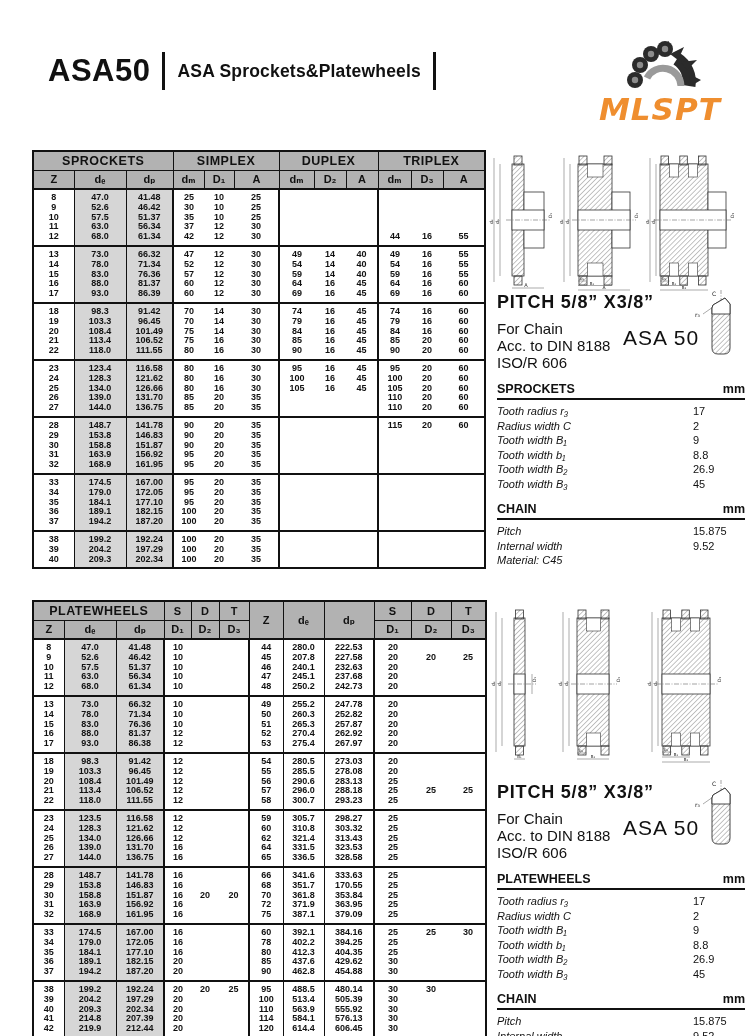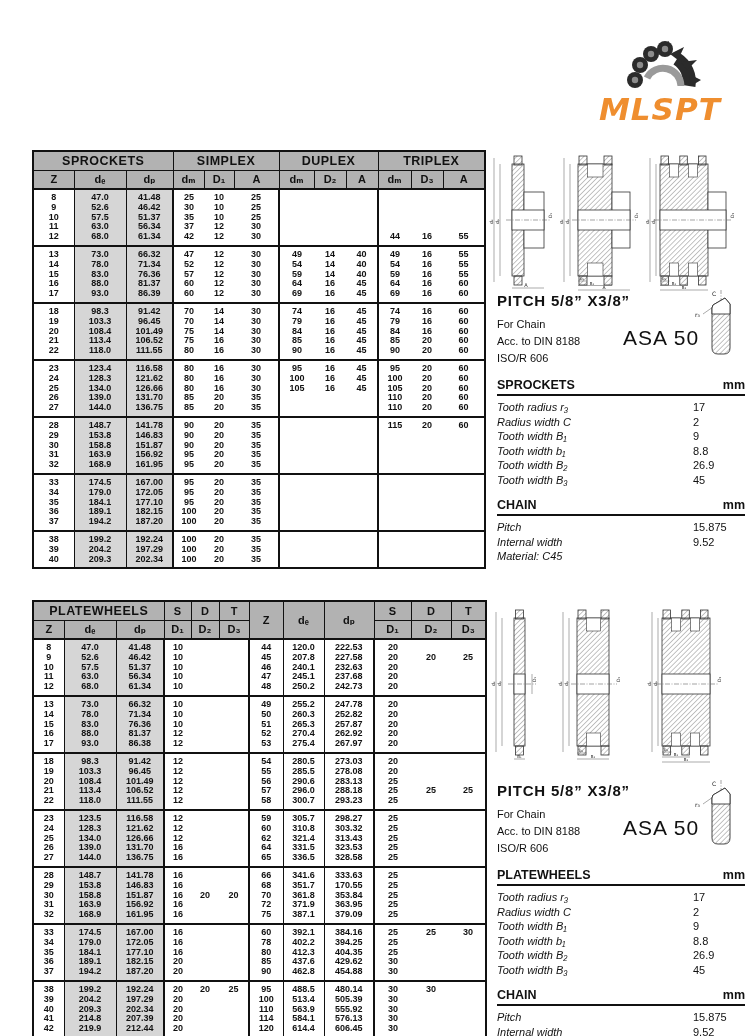--- a/index.html
+++ b/index.html
@@ -32,37 +32,43 @@
   td.b2 { border-right:2px solid #111; }
 
   
   .draw-panel { position:absolute; display:flex; justify-content:space-between; align-items:flex-start; }
   #draw-top { left:488px; top:150px; width:258px; height:142px; }
   #draw-bottom { left:488px; top:602px; width:258px; height:162px; }
 
   .spec { position:absolute; left:497px; width:248px; color:#111; }
   #spec-top { top:292px; }
   #spec-bottom { top:782px; }
-  .spec .pitch { font-size:15px; font-weight:bold; letter-spacing:0.8px; margin-bottom:7px; }
-  .spec .subline { font-size:11px; line-height:17px; }
+  .spec .pitch { font-size:18px; font-weight:bold; letter-spacing:0.8px; margin-bottom:7px; }
+  .spec .subline { font-size:15px; line-height:17px; }
   .spec .asa { position:absolute; left:126px; top:34px; font-size:21px; font-weight:normal; letter-spacing:1px; }
   .spec .tooth { position:absolute; right:0; top:-4px; }
   .spec-h { display:flex; justify-content:space-between; font-weight:bold; font-size:12.5px;
             border-bottom:2px solid #111; margin-top:11px; margin-bottom:4px; padding-bottom:2px; }
   .spec-row { display:flex; font-size:11px; line-height:14.5px; }
   .spec-row .lab { flex:1;font-style:italic; }
   .spec-row .val { width:52px; text-align:left; }
 
   svg text { font-family:"DejaVu Sans","Liberation Sans",sans-serif; }
 </style>
 </head>
 <body>
 
 <div class="page">
 
+  <div class="hdr">
+    <span class="title">ASA50</span>
+    <span class="vbar"></span>
+    <span class="subtitle">ASA Sprockets&amp;Platewheels</span>
+    <span class="vbar"></span>
+  </div>
 
   <svg class="logo" viewBox="0 0 160 90">
     <g>
       <path d="M104,50 A27,27 0 0 0 92,23" fill="none" stroke="#2b2b2b" stroke-width="13"></path>
       <polygon points="106,50 116,44 104,38" fill="#2b2b2b"></polygon>
       <polygon points="102,34 112,24 96,26" fill="#2b2b2b"></polygon>
       <polygon points="93,24 99,11 85,18" fill="#2b2b2b"></polygon>
       <polygon points="82,18 84,5 72,14" fill="#2b2b2b"></polygon>
       <circle cx="50" cy="44" r="8" fill="#2b2b2b"></circle>
         <circle cx="50" cy="44" r="3.2" fill="#8c8c8c"></circle>
@@ -634,21 +640,21 @@
       </thead>
       <tbody>
         <tr>
           <td class="b1">8</td>
           <td class="shade b1">47.0</td>
           <td class="shade b2">41.48</td>
           <td>10</td>
           <td></td>
           <td class="b2"></td>
           <td class="b1">44</td>
-          <td class="b1">120.0</td>
+          <td class="b1">280.0</td>
           <td class="b2">222.53</td>
           <td>20</td>
           <td></td>
           <td></td>
         </tr>
         <tr>
           <td class="b1">9</td>
           <td class="shade b1">52.6</td>
           <td class="shade b2">46.42</td>
           <td>10</td>

